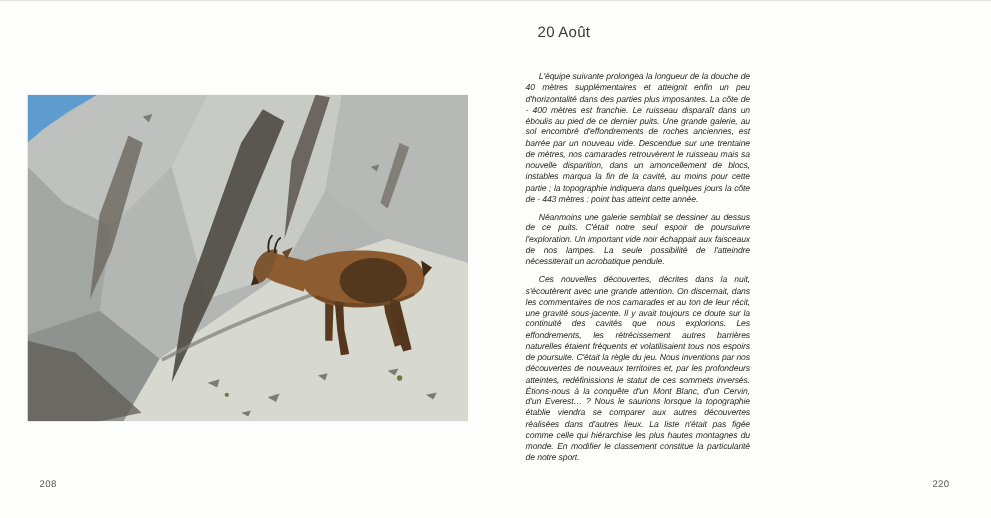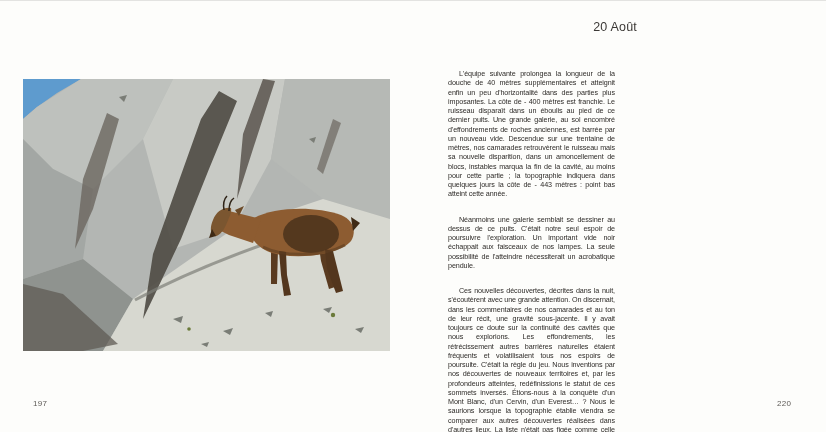--- a/index.html
+++ b/index.html
@@ -29,40 +29,40 @@
     top: 398px;
     font-size: 8px;
     color: #5d5a56;
     letter-spacing: 0.3px;
   }
   .page-number.left  { left: 33px; }
   .page-number.right { left: 777px; }
   
   .chapter-title {
     position: absolute;
-    left: 438px; top: 19px;
+    left: 448px; top: 19px;
     width: 199px;
     margin: 0;
-    text-align: right;
+    text-align: left;
     font-size: 12.5px;
     font-weight: normal;
     color: #3b3835;
     letter-spacing: 0.2px;
   }
   .text-column {
     position: absolute;
     left: 432px; top: 52px;
     width: 199px;
     font-size: 7.2px;
     line-height: 9.25px;
     letter-spacing: -0.1px;
     color: #2e2b28;
     text-align: justify;
   }
-  .text-column p { margin: 16px; text-indent: 11px; }
+  .text-column p { margin: 6px; text-indent: 11px; font-style: italic; }
   .text-column p + p { margin-top: 5px; }
 </style>
 </head>
 <body>
 
 <div class="spread">
 
   <div>
 
     <figure class="photo-figure">
@@ -121,21 +121,21 @@
           <polygon points="256,172 263,173 264,196 268,216 261,217 258,196" fill="#53361d"></polygon>
           <polygon points="302,170 310,172 320,212 313,214 304,190" fill="#53361d"></polygon>
 
           <path d="M240,168 C260,178 300,178 322,166" stroke="#5d3d22" stroke-width="3" fill="none" opacity="0.6"></path>
           <polygon points="328,138 337,144 330,152" fill="#3f2a15"></polygon>
         </g>
       </svg>
 
     </figure>
 
-    <div class="page-number left">197</div>
+    <div class="page-number left">208</div>
   </div>
 
   <div>
 
     <h1 class="chapter-title">20 Août</h1>
 
     <div class="text-column">
       <p>L'équipe suivante prolongea la longueur de la douche de 40 mètres supplémentaires et atteignit enfin un peu d'horizontalité dans des parties plus imposantes. La côte de - 400 mètres est franchie. Le ruisseau disparaît dans un éboulis au pied de ce dernier puits. Une grande galerie, au sol encombré d'effondrements de roches anciennes, est barrée par un nouveau vide. Descendue sur une trentaine de mètres, nos camarades retrouvèrent le ruisseau mais sa nouvelle disparition, dans un amoncellement de blocs, instables marqua la fin de la cavité, au moins pour cette partie ; la topographie indiquera dans quelques jours la côte de - 443 mètres : point bas atteint cette année.</p>
       <p>Néanmoins une galerie semblait se dessiner au dessus de ce puits. C'était notre seul espoir de poursuivre l'exploration. Un important vide noir échappait aux faisceaux de nos lampes. La seule possibilité de l'atteindre nécessiterait un acrobatique pendule.</p>
       <p>Ces nouvelles découvertes, décrites dans la nuit, s'écoutèrent avec une grande attention. On discernait, dans les commentaires de nos camarades et au ton de leur récit, une gravité sous-jacente. Il y avait toujours ce doute sur la continuité des cavités que nous explorions. Les effondrements, les rétrécissement autres barrières naturelles étaient fréquents et volatilisaient tous nos espoirs de poursuite. C'était la règle du jeu. Nous inventions par nos découvertes de nouveaux territoires et, par les profondeurs atteintes, redéfinissions le statut de ces sommets inversés. Étions-nous à la conquête d'un Mont Blanc, d'un Cervin, d'un Everest… ? Nous le saurions lorsque la topographie établie viendra se comparer aux autres découvertes réalisées dans d'autres lieux. La liste n'était pas figée comme celle qui hiérarchise les plus hautes montagnes du monde. En modifier le classement constitue la particularité de notre sport.</p>

